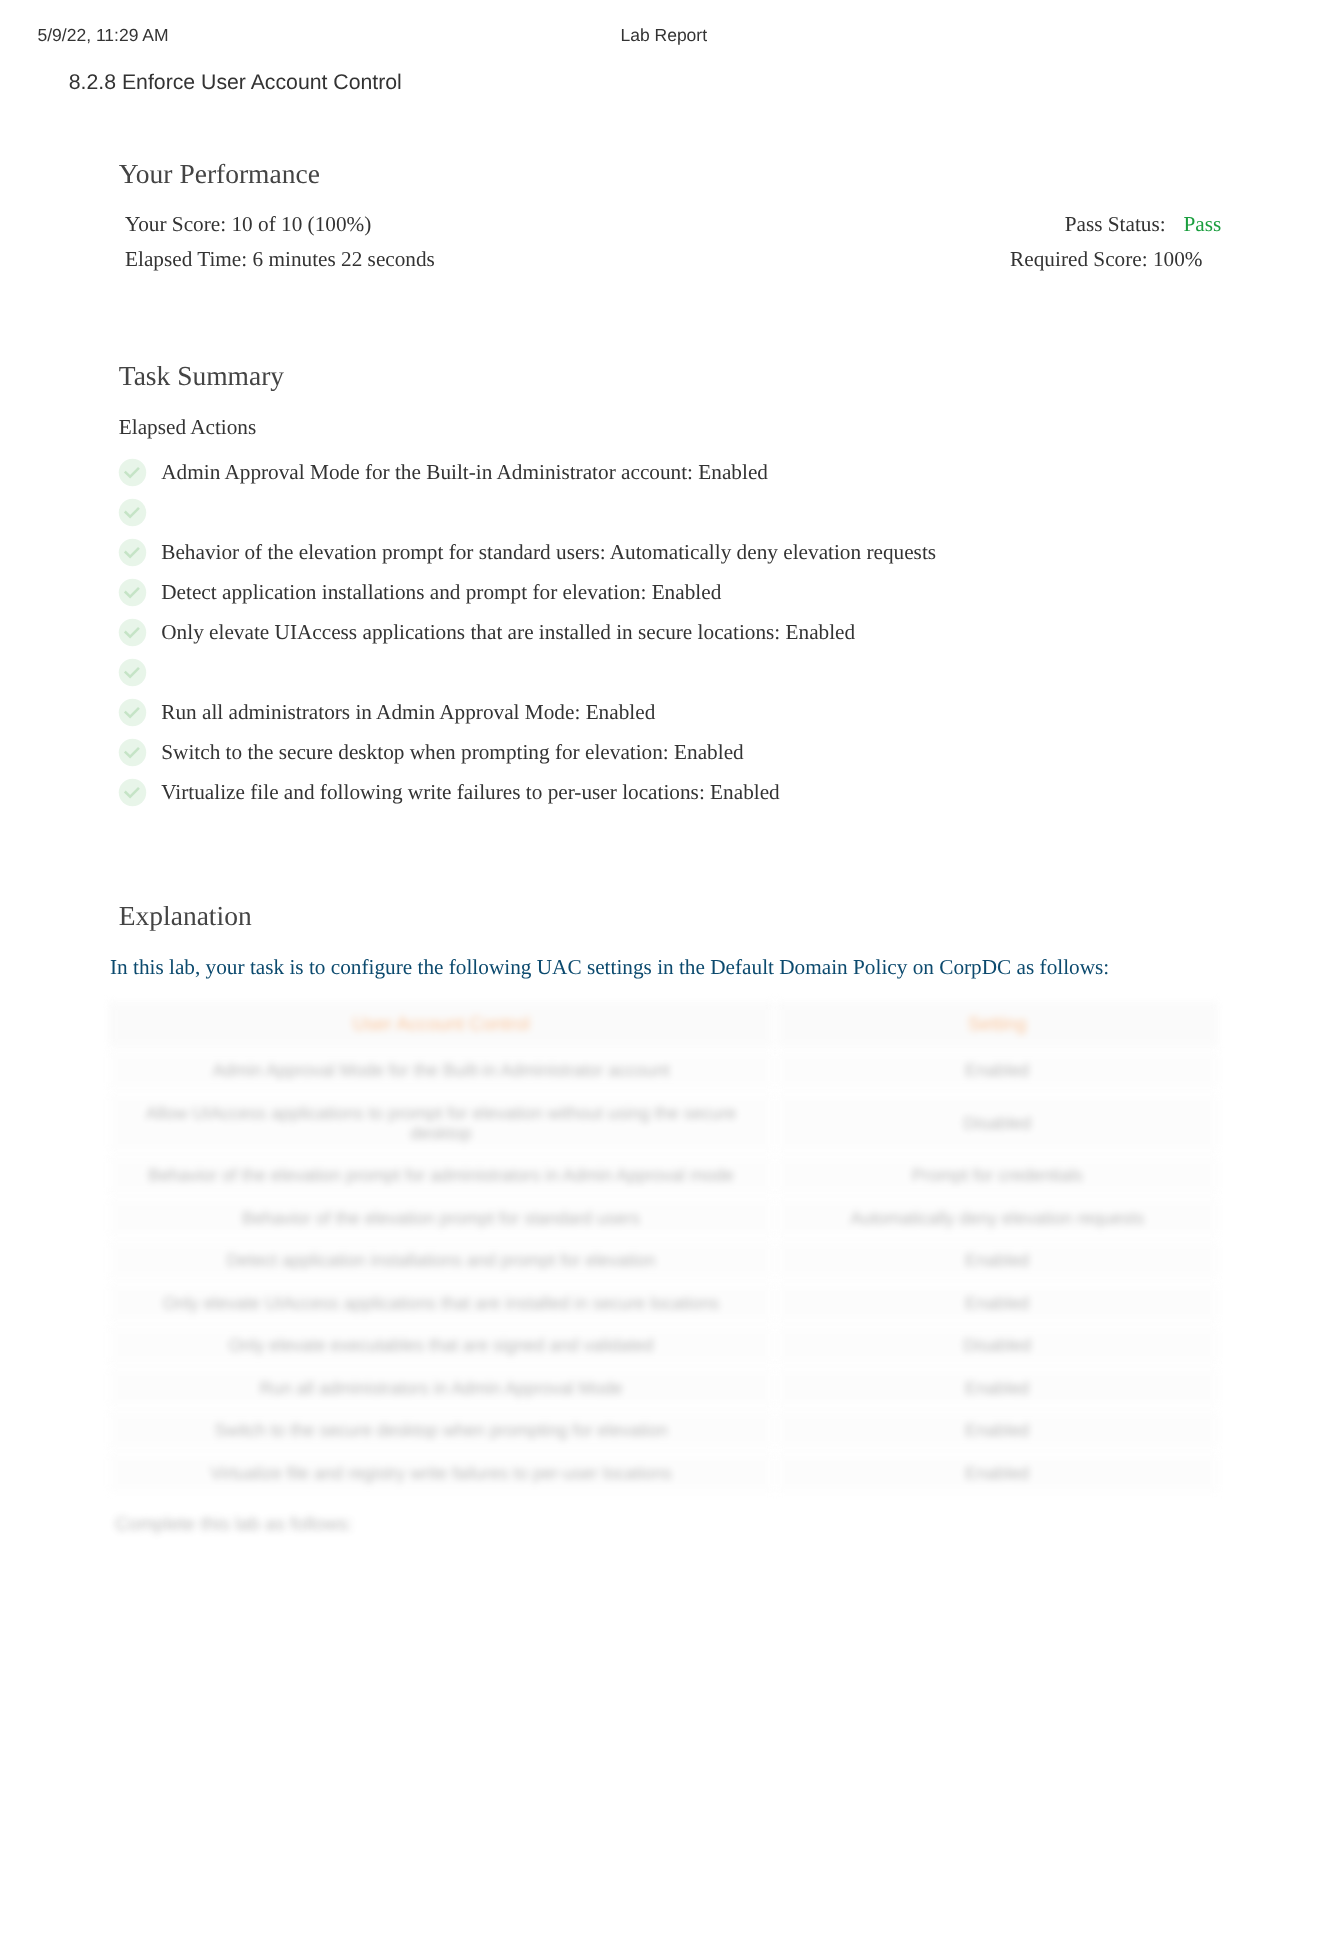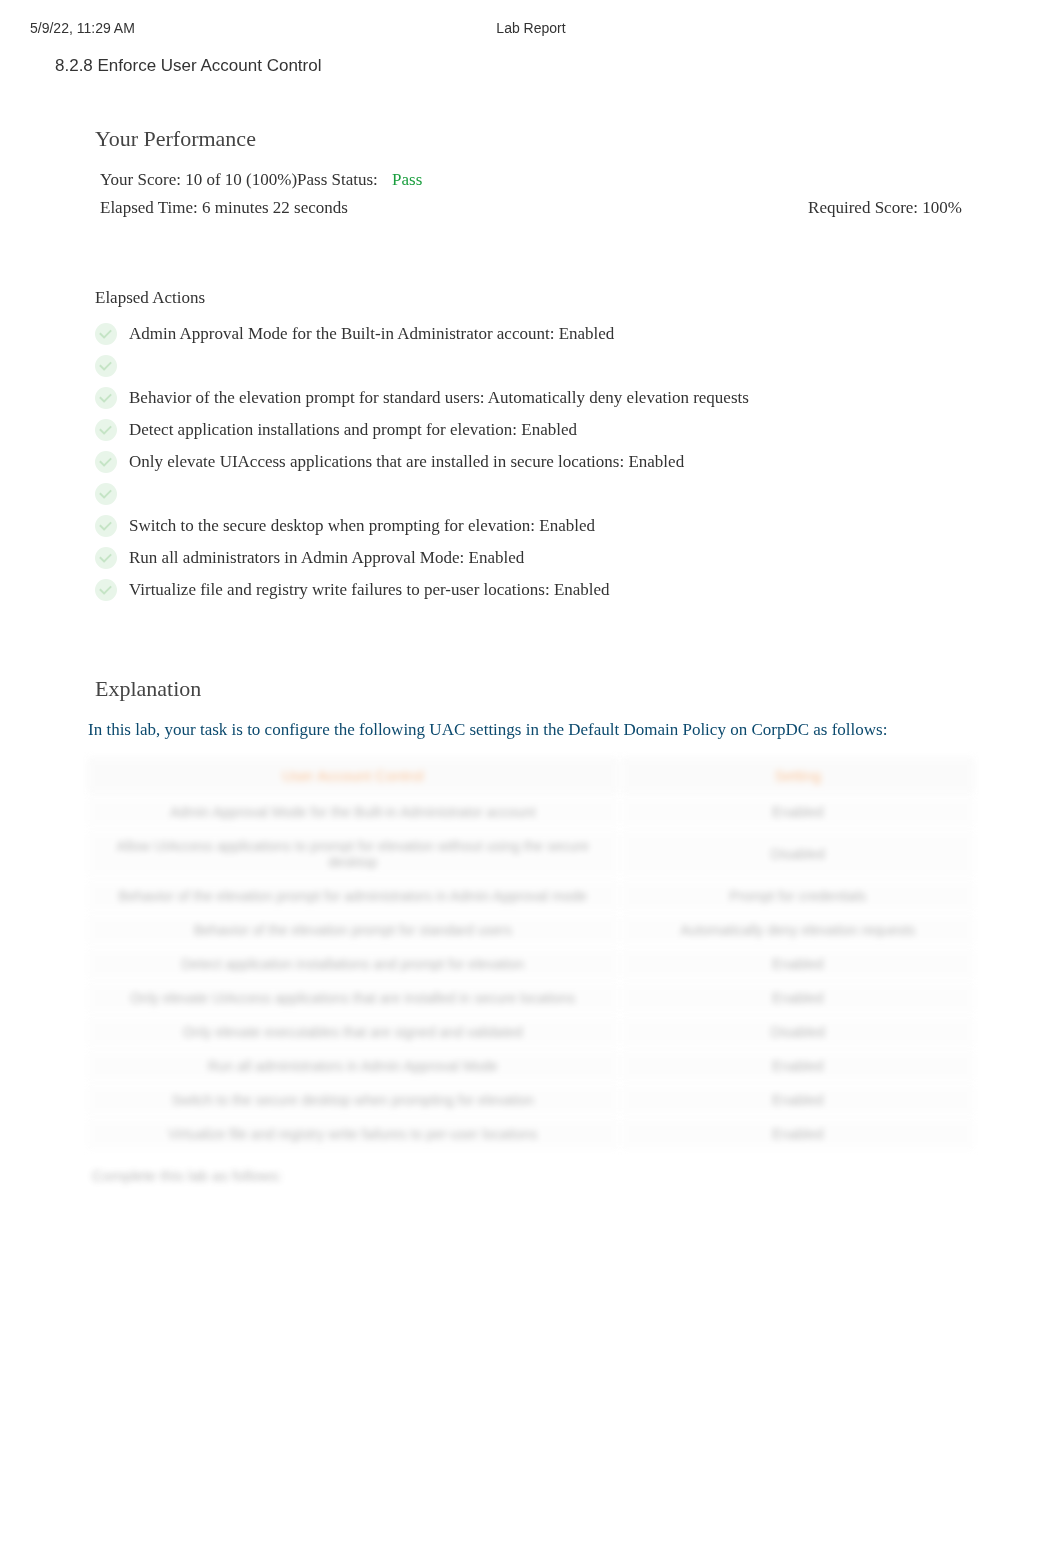--- a/index.html
+++ b/index.html
@@ -45,20 +45,21 @@
       margin: 0 25px 15px 25px;
     }
     .panel-title {
       font-size: 22px;
       font-weight: normal;
       color: #444;
       margin: 0 0 18px 25px;
     }
     .score-row {
       display: flex;
+      justify-content: space-between;
       padding: 0 15px 0 30px;
       margin-bottom: 8px;
     }
     .score-text {
       font-size: 17px;
       color: #333;
     }
     .pass-value {
       color: #1a9e3e;
       margin-left: 10px;
@@ -169,20 +170,21 @@
       <span class="pass-value">Pass</span>
     </span>
   </div>
   <div class="time-row">
     <span class="score-text">Elapsed Time: 6 minutes 22 seconds</span>
     <span class="score-text">Required Score: 100%</span>
   </div>
 </div>
 
 <div class="panel">
+  <h2 class="panel-title">Task Summary</h2>
   <div class="subheading">Elapsed Actions</div>
   <ul class="action-list">
     <li class="action-item">
       <span class="check-icon"></span>
       <span class="action-text">Admin Approval Mode for the Built-in Administrator account: Enabled</span>
     </li>
     <li class="action-item">
       <span class="check-icon"></span>
     </li>
     <li class="action-item">
@@ -195,29 +197,29 @@
     </li>
     <li class="action-item">
       <span class="check-icon"></span>
       <span class="action-text">Only elevate UIAccess applications that are installed in secure locations: Enabled</span>
     </li>
     <li class="action-item">
       <span class="check-icon"></span>
     </li>
     <li class="action-item">
       <span class="check-icon"></span>
+      <span class="action-text">Run all administrators in Admin Approval Mode: Enabled</span>
+    </li>
+    <li class="action-item">
+      <span class="check-icon"></span>
       <span class="action-text">Switch to the secure desktop when prompting for elevation: Enabled</span>
     </li>
     <li class="action-item">
       <span class="check-icon"></span>
-      <span class="action-text">Run all administrators in Admin Approval Mode: Enabled</span>
-    </li>
-    <li class="action-item">
-      <span class="check-icon"></span>
-      <span class="action-text">Virtualize file and registry write failures to per-user locations: Enabled</span>
+      <span class="action-text">Virtualize file and following write failures to per-user locations: Enabled</span>
     </li>
   </ul>
 </div>
 
 <div class="panel" style="padding-bottom:10px;">
   <h2 class="panel-title">Explanation</h2>
   <p class="explanation-intro">In this lab, your task is to configure the following UAC settings in the Default Domain Policy on CorpDC as follows:</p>
 
   <table class="uac-table">
     <thead>

